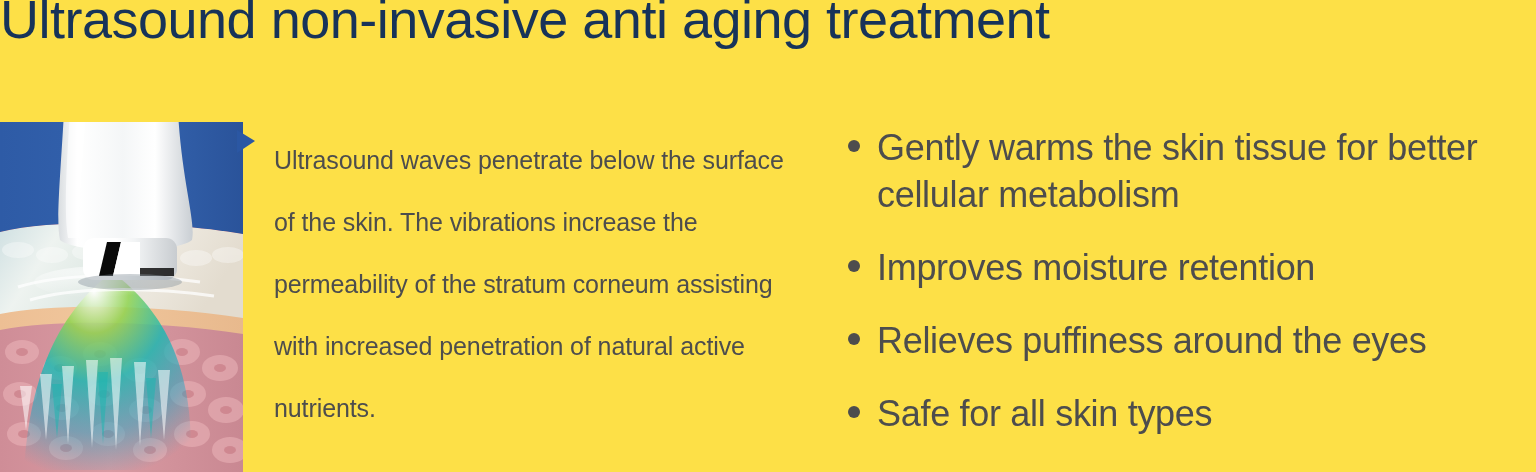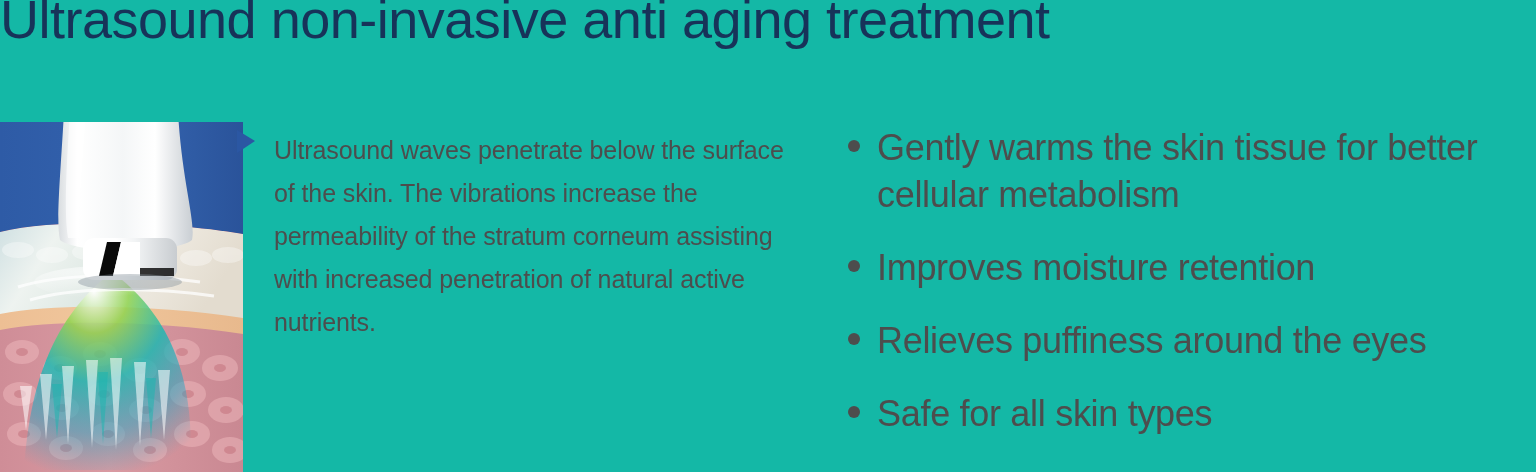--- a/index.html
+++ b/index.html
@@ -4,21 +4,21 @@
 <style>
   html, body {
     margin: 0;
     padding: 0;
     background: #000000;
   }
   #page {
     position: relative;
     width: 1536px;
     height: 472px;
-    background: #14b8a6;
+    background: #fde047;
     overflow: hidden;
     font-family: "Liberation Sans", sans-serif;
   }
 
   
   #title {
     position: absolute;
     left: 0px;
     top: -10px;
     width: 1300px;
@@ -57,21 +57,21 @@
   
   #paragraph {
     position: absolute;
     left: 274px;
     top: 129px;
     width: 520px;
     color: #4d4d4d;
     font-family: "Liberation Sans", sans-serif;
     font-size: 25px;
     font-weight: 400;
-    line-height: 43px;
+    line-height: 62px;
     letter-spacing: -0.1px;
   }
 
   
   #bullets {
     position: absolute;
     left: 848px;
     top: 124px;
     width: 700px;
   }

